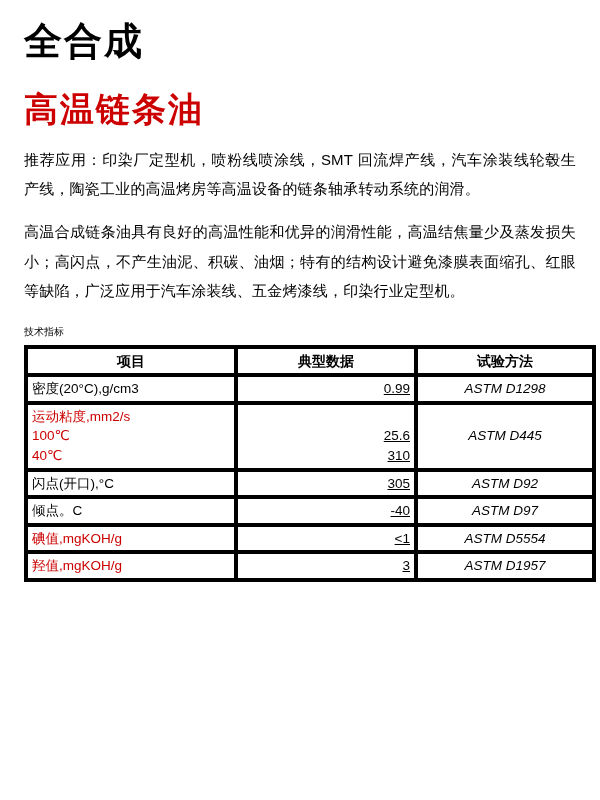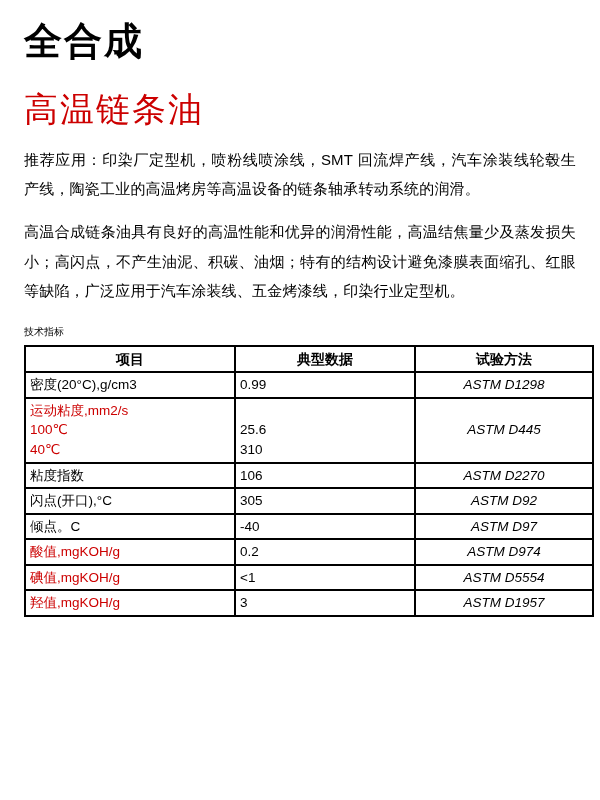--- a/index.html
+++ b/index.html
@@ -24,21 +24,21 @@
   .title-main {
     font-size: 38px;
     font-weight: bold;
     letter-spacing: 2px;
     line-height: 1.15;
     color: #000000;
     margin: 6px 0 0 8px;
   }
   .title-sub {
     font-size: 34px;
-    font-weight: normal;
+    font-weight: bold;
     letter-spacing: 2px;
     line-height: 1.15;
     color: #cc0000;
     margin: 26px 0 0 8px;
   }
   .section-label {
     font-size: 15px;
     color: #000000;
     margin: 38px 0 0 8px;
     line-height: 1.6;
@@ -62,35 +62,35 @@
   }
   table.spec {
     width: 568px;
     margin-left: 8px;
     border-collapse: collapse;
     table-layout: fixed;
     font-size: 13.5px;
   }
   table.spec th,
   table.spec td {
-    border: 2px solid #000000;
+    border: 4px solid #000000;
     padding: 2px 4px;
     line-height: 1.45;
     vertical-align: middle;
   }
   table.spec th {
     text-align: center;
     font-weight: bold;
     font-size: 14px;
   }
   .col-item { width: 210px; }
   .col-val  { width: 180px; }
   .col-meth { width: 178px; }
   td.item { text-align: left; }
-  td.val  { text-align: left; }
+  td.val  { text-align: right; text-decoration: underline; }
   td.meth { text-align: center; font-style: italic; }
   .red { color: #cc0000; }
   .multi-line-cell {
     white-space: pre-line;
   }
 </style>
 </head>
 <body>
 
 <div class="page">
@@ -127,38 +127,28 @@
         <tr>
           <td class="item multi-line-cell red">运动粘度,mm2/s
 100℃
 40℃</td>
           <td class="val multi-line-cell">
 25.6
 310</td>
           <td class="meth">ASTM D445</td>
         </tr>
         <tr>
-          <td class="item multi-line-cell">粘度指数</td>
-          <td class="val multi-line-cell">106</td>
-          <td class="meth">ASTM D2270</td>
-        </tr>
-        <tr>
           <td class="item multi-line-cell">闪点(开口),°C</td>
           <td class="val multi-line-cell">305</td>
           <td class="meth">ASTM D92</td>
         </tr>
         <tr>
           <td class="item multi-line-cell">倾点。C</td>
           <td class="val multi-line-cell">-40</td>
           <td class="meth">ASTM D97</td>
-        </tr>
-        <tr>
-          <td class="item multi-line-cell red">酸值,mgKOH/g</td>
-          <td class="val multi-line-cell">0.2</td>
-          <td class="meth">ASTM D974</td>
         </tr>
         <tr>
           <td class="item multi-line-cell red">碘值,mgKOH/g</td>
           <td class="val multi-line-cell">&lt;1</td>
           <td class="meth">ASTM D5554</td>
         </tr>
         <tr>
           <td class="item multi-line-cell red">羟值,mgKOH/g</td>
           <td class="val multi-line-cell">3</td>
           <td class="meth">ASTM D1957</td>

